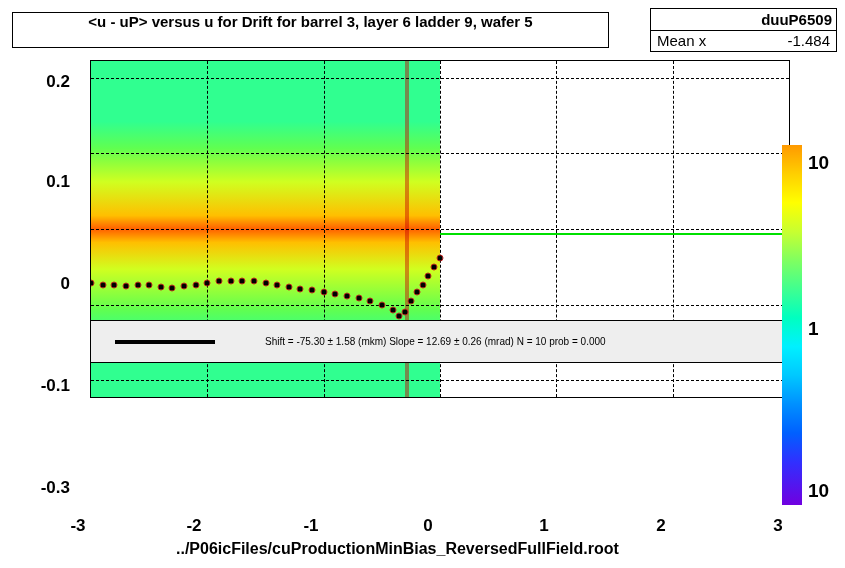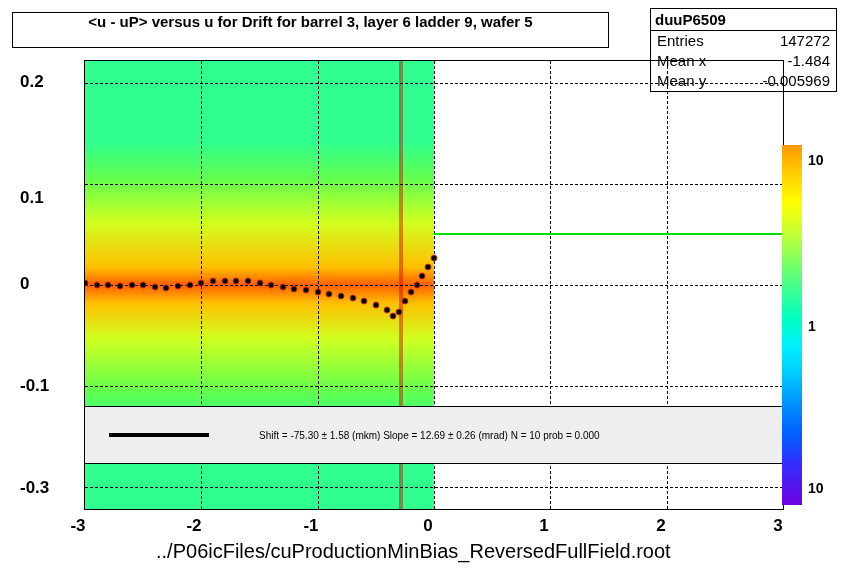--- a/index.html
+++ b/index.html
@@ -11,24 +11,24 @@
     height: 568px;
   }
   .wrap {
     position: relative;
     width: 845px;
     height: 568px;
   }
   
   .plot-area {
     position: absolute;
-    left: 84px;
+    left: 90px;
     top: 60px;
     width: 700px;
-    height: 450px;
+    height: 338px;
     border: 1px solid #000;
     box-sizing: border-box;
     overflow: hidden;
   }
   
   .grid-h, .grid-v {
     position: absolute;
     background: none;
   }
   .grid-h {
@@ -40,21 +40,21 @@
     border-left: 1px dashed #000;
   }
   
   .ylabel, .xlabel {
     position: absolute;
     font-size: 17px;
     font-weight: bold;
     color: #000;
     white-space: nowrap;
   }
-  .ylabel { left: 20px; width: 50px; }
+  .ylabel { left: 20px; width: 50px; text-align: right; }
   .xlabel { top: 516px; text-align: center; transform: translateX(-50%); }
   
   .title-box {
     position: absolute;
     left: 12px;
     top: 12px;
     width: 595px;
     height: 34px;
     border: 1px solid #000;
     background: #fff;
@@ -70,21 +70,21 @@
     right: 8px;
     top: 8px;
     width: 185px;
     border: 1px solid #000;
     background: #fff;
     font-size: 15px;
   }
   .stats-name {
     border-bottom: 1px solid #000;
     font-weight: bold;
-    text-align: left;
+    text-align: right;
     padding: 2px 4px;
   }
   .stats-row {
     display: flex;
     justify-content: space-between;
     padding: 0 6px;
     line-height: 20px;
   }
   
   .colorbar {
@@ -104,21 +104,21 @@
       #00f0ff 56%,
       #00c8ff 64%,
       #0090ff 72%,
       #0060ff 80%,
       #3030ff 88%,
       #7000e0 100%);
   }
   .zlabel {
     position: absolute;
     left: 808px;
-    font-size: 14px;
+    font-size: 19px;
     font-weight: bold;
   }
   
   .heat {
     position: absolute;
   }
   
   .redline {
     position: absolute;
     top: 0;
@@ -167,47 +167,39 @@
     background: #000;
   }
   .fitband .fit-text {
     margin-left: 50px;
     font-size: 10px;
   }
   
   .footer {
     position: absolute;
     top: 540px;
-    left: 156px;
-    font-size: 20px;
-    font-weight: normal;
+    left: 176px;
+    font-size: 16px;
+    font-weight: bold;
   }
 </style>
 </head>
 <body>
 
 <div class="wrap">
 
   <div class="title-box">
     <span>&lt;u - uP&gt;      versus   u for Drift for barrel 3, layer 6 ladder 9, wafer 5</span>
   </div>
 
   <div class="stats-box">
     <div class="stats-name">duuP6509</div>
     <div class="stats-row">
-      <span>Entries</span>
-      <span>147272</span>
-    </div>
-    <div class="stats-row">
       <span>Mean x</span>
       <span>-1.484</span>
-    </div>
-    <div class="stats-row">
-      <span>Mean y</span>
-      <span>-0.005969</span>
     </div>
   </div>
 
   <div class="plot-area" id="plot-area">
 
     <div class="heat" style="left:0; top:0; height:100%; width:50%;
                 background:linear-gradient(to bottom,
                   #30ff90 0%, #30ff90 18%, #60ff50 26%,
                   #d0ff20 36%, #ffbf00 46%, #ff6000 50%,
                   #ffbf00 54%, #d0ff20 62%, #60ff50 74%,
@@ -299,21 +291,21 @@
       <div class="dot" style="left: 331.55px; top: 224px;"></div>
       <div class="dot-red" style="left: 337.367px; top: 215.04px;"></div>
       <div class="dot" style="left: 337.367px; top: 215.04px;"></div>
       <div class="dot-red" style="left: 343.183px; top: 206.08px;"></div>
       <div class="dot" style="left: 343.183px; top: 206.08px;"></div>
       <div class="dot-red" style="left: 349px; top: 197.12px;"></div>
       <div class="dot" style="left: 349px; top: 197.12px;"></div>
     </div>
 
   <div class="ylabel" style="top:72px">0.2</div>
-  <div class="ylabel" style="top:188px">0.1</div>
+  <div class="ylabel" style="top:172px">0.1</div>
   <div class="ylabel" style="top:274px">0</div>
   <div class="ylabel" style="top:376px">-0.1</div>
   <div class="ylabel" style="top:478px">-0.3</div>
 
   <div class="xlabel" style="left:78px">-3</div>
   <div class="xlabel" style="left:194px">-2</div>
   <div class="xlabel" style="left:311px">-1</div>
   <div class="xlabel" style="left:428px">0</div>
   <div class="xlabel" style="left:544px">1</div>
   <div class="xlabel" style="left:661px">2</div>

